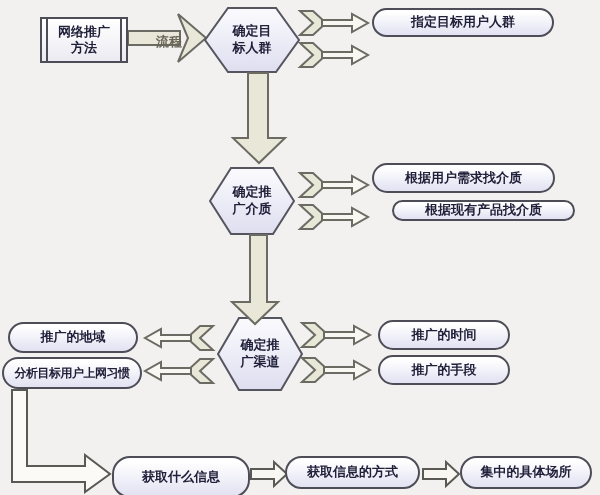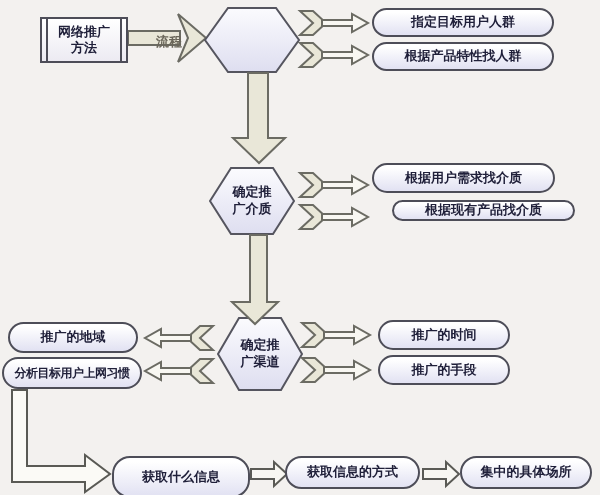--- a/index.html
+++ b/index.html
@@ -103,31 +103,34 @@
     <span class="sidebar-l"></span>
     <span class="sidebar-r"></span>
     <span>
       <span style="display:block">网络推广</span>
       <span style="display:block">方法</span>
     </span>
   </div>
 
   <span class="flow-label" style="left:156px;top:33px;">流程</span>
 
+  <div class="hex-label" style="left:205px;top:8px;width:94px;height:64px;">
+    <span>确定目</span>
+    <span>标人群</span>
+  </div>
   <div class="hex-label" style="left:210px;top:168px;width:84px;height:66px;">
     <span>确定推</span>
     <span>广介质</span>
   </div>
   <div class="hex-label" style="left:218px;top:318px;width:84px;height:72px;">
     <span>确定推</span>
     <span>广渠道</span>
   </div>
 
   <div class="node stadium" style="left:372px;top:8px;width:182px;height:29px;">指定目标用户人群</div>
-  <div class="node stadium" style="left:372px;top:42px;width:182px;height:29px;">根据产品特性找人群</div>
 
   <div class="node stadium" style="left:372px;top:163px;width:183px;height:30px;">根据用户需求找介质</div>
   <div class="node stadium" style="left:392px;top:200px;width:183px;height:21px;">根据现有产品找介质</div>
 
   <div class="node stadium tight" style="left:2px;top:357px;width:140px;height:32px;">分析目标用户上网习惯</div>
   <div class="node stadium" style="left:8px;top:322px;width:130px;height:31px;">推广的地域</div>
 
   <div class="node stadium" style="left:378px;top:355px;width:132px;height:30px;">推广的手段</div>
   <div class="node stadium" style="left:378px;top:320px;width:132px;height:30px;">推广的时间</div>
 

